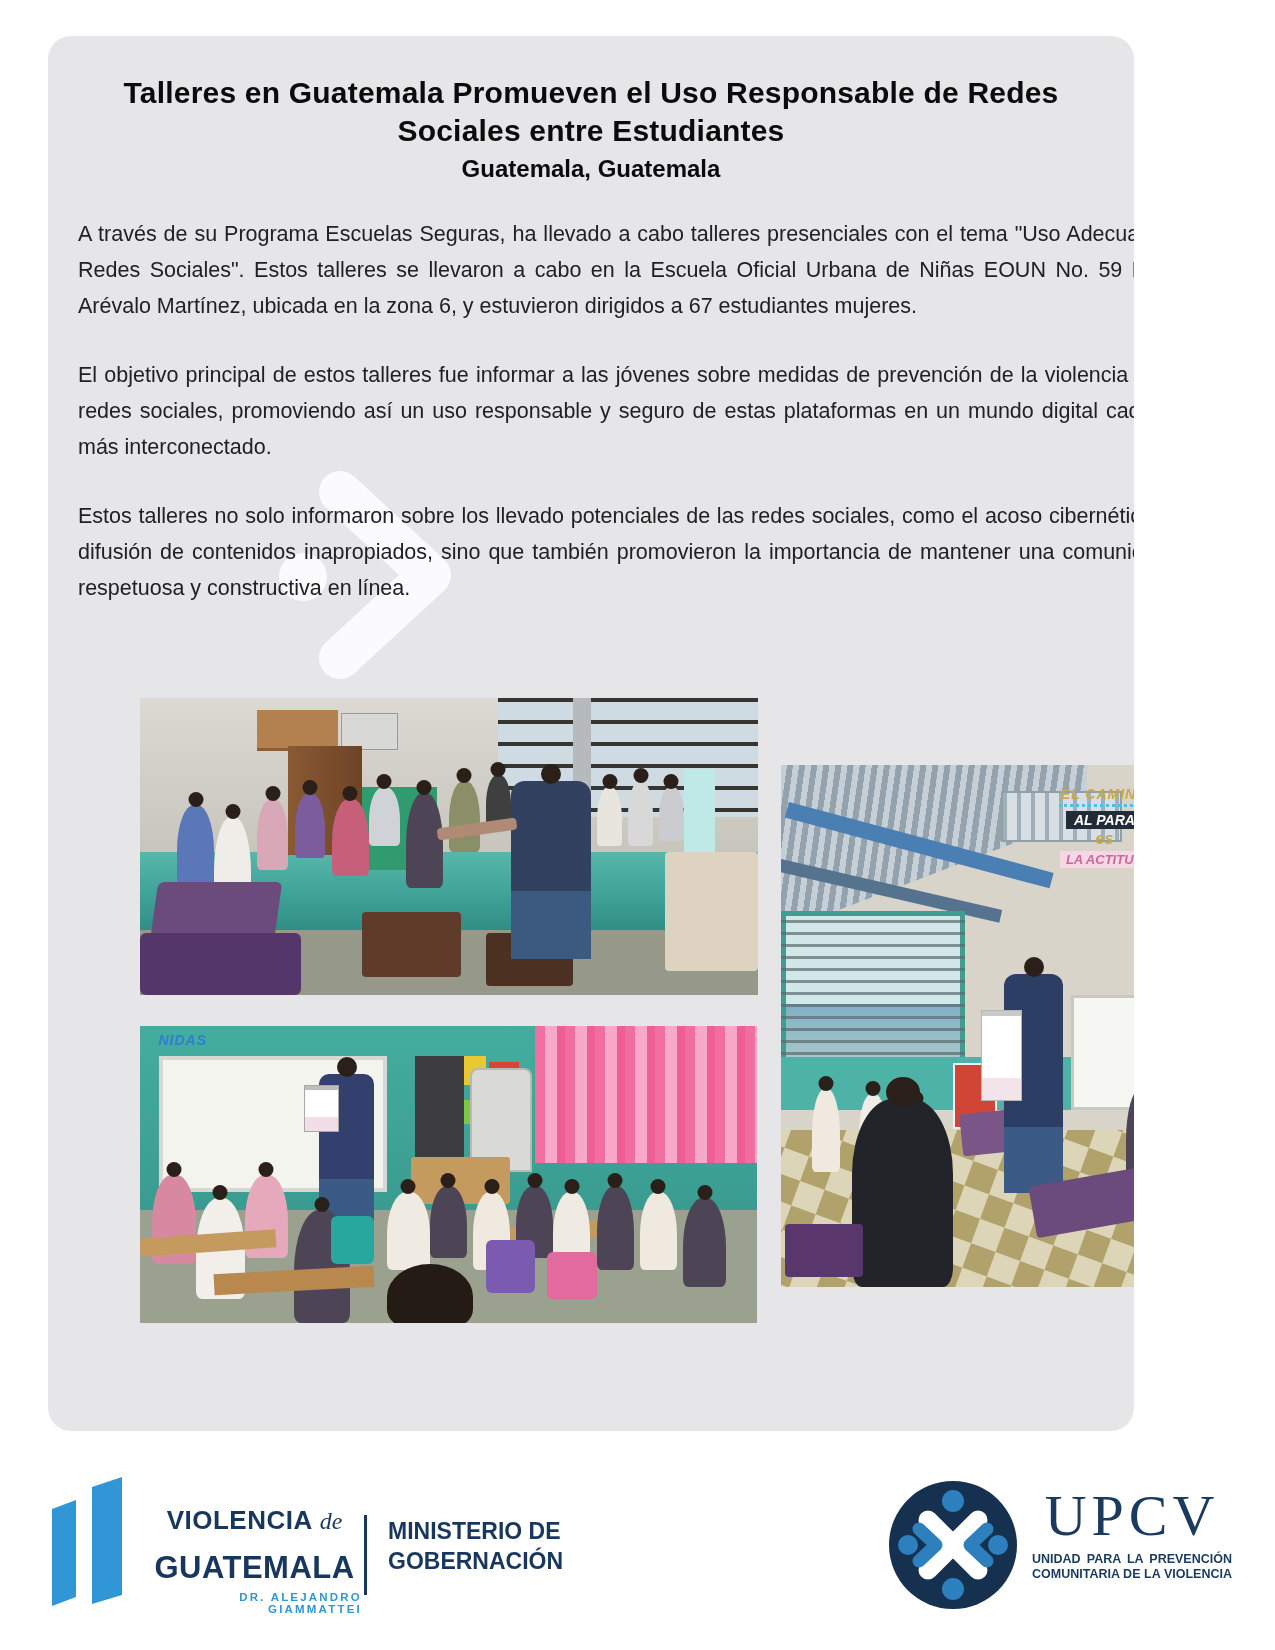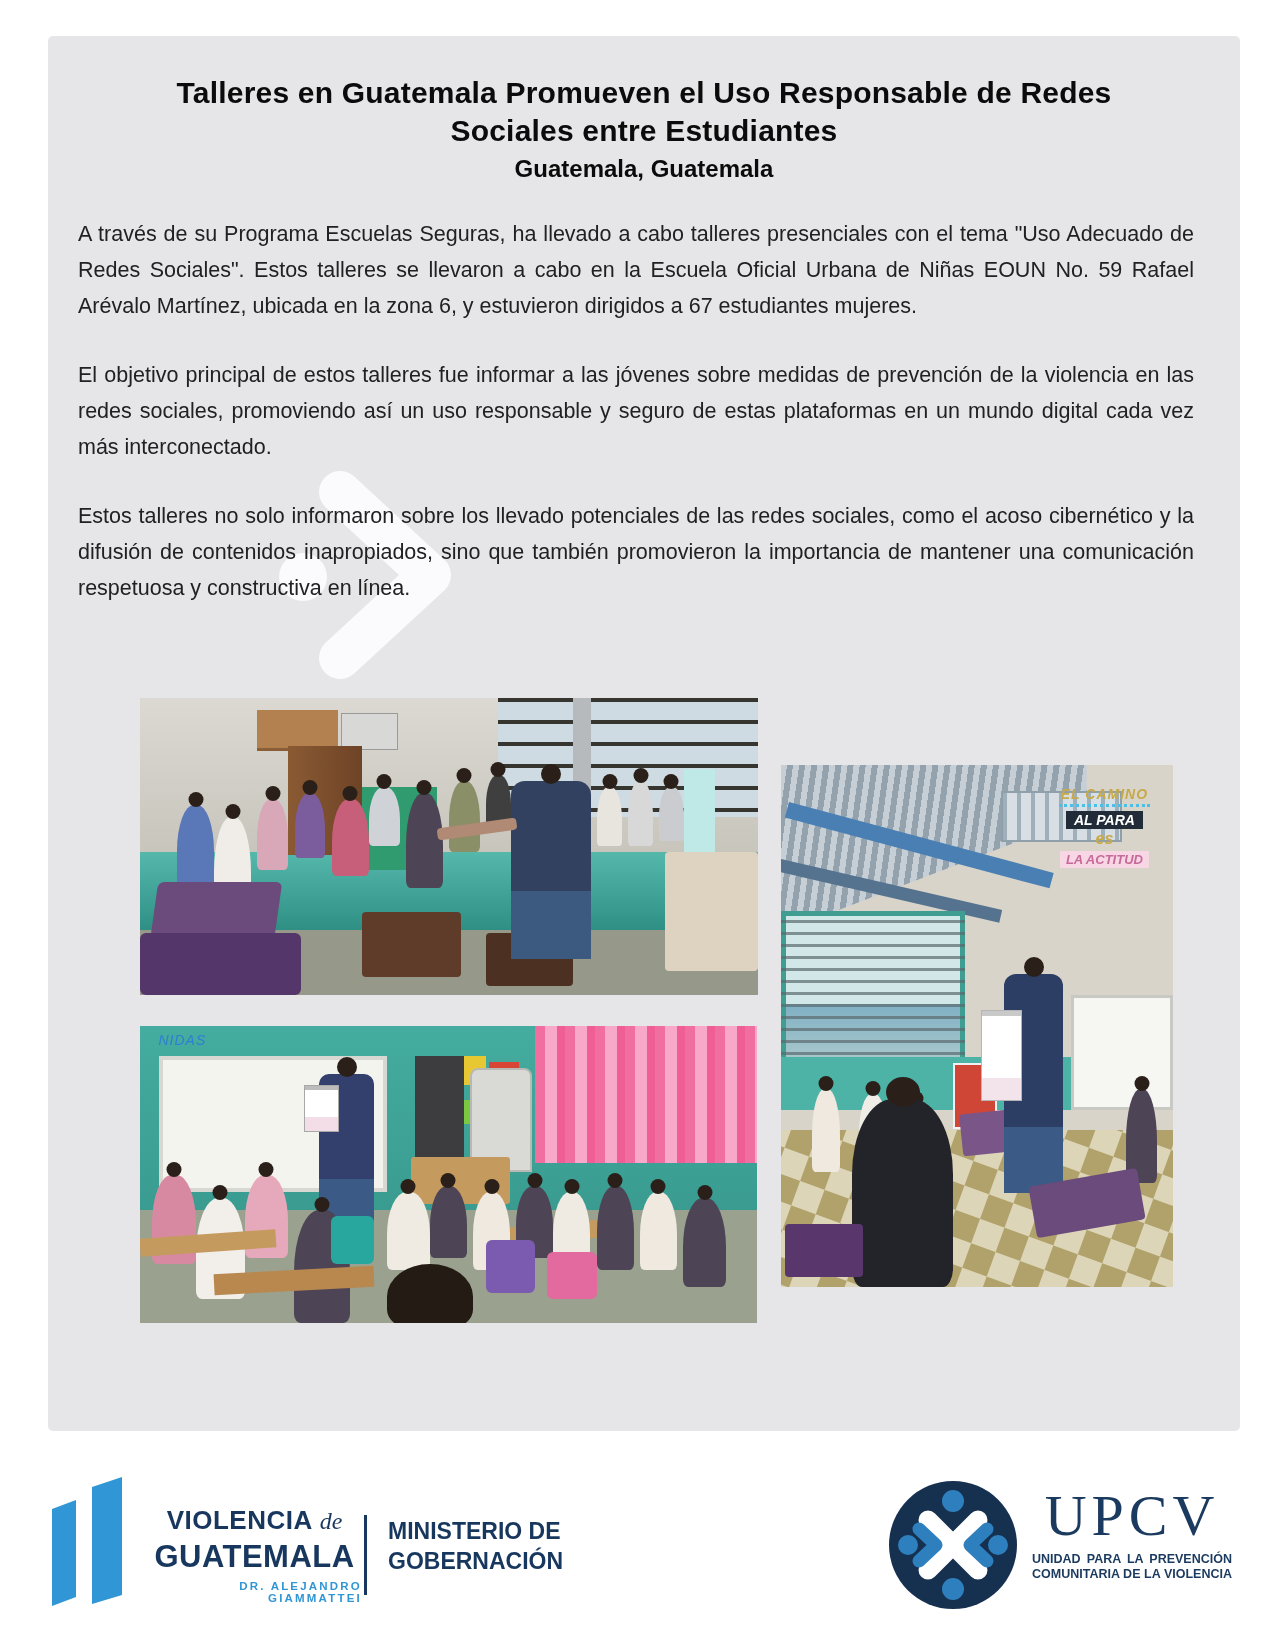--- a/index.html
+++ b/index.html
@@ -1,22 +1,22 @@
 <!DOCTYPE html>
 <html><head>
 <meta charset="utf-8">
 <style>
   html,body{margin:0;padding:0;background:#ffffff;}
   .page{position:relative;width:1275px;height:1650px;background:#ffffff;overflow:hidden;
         font-family:"Liberation Sans","DejaVu Sans",sans-serif;}
   .abs{position:absolute;}
 
   
-  .card{position:absolute;left:48px;top:36px;width:1192px;height:1395px;
-        background:#E6E6E8;border-radius:5px;overflow:hidden;}
+  .card{position:absolute;left:48px;top:36px;width:1086px;height:1395px;
+        background:#E6E6E8;border-radius:23px;overflow:hidden;}
 
   
   .watermark{position:absolute;left:207px;top:434px;z-index:0;}
 
   
   .title{position:relative;z-index:1;margin:38px auto 0;width:990px;text-align:center;
          font-size:30px;line-height:38px;font-weight:700;color:#0b0b0b;letter-spacing:.2px;}
   .subtitle{position:relative;z-index:1;margin:5px auto 0;text-align:center;
             font-size:24px;font-weight:700;color:#0b0b0b;}
 
@@ -92,21 +92,21 @@
   .p2-d1{left:46%;top:66%;width:22%;height:8%;background:#7a5588;transform:rotate(-6deg);border-radius:4px;}
   .p2-d2{left:64%;top:79%;width:28%;height:10%;background:#6b4a7c;transform:rotate(-10deg);border-radius:4px;}
   .p2-d3{left:1%;top:88%;width:20%;height:10%;background:#59366b;border-radius:4px;}
   .p2-big{left:18%;top:64%;width:26%;height:36%;border-radius:40% 40% 10% 10%;background:#23242a;}
   .p2-big::before{width:34px;height:30px;top:-22px;}
 
   
   .p3-wall{left:0;top:0;width:100%;height:62%;background:linear-gradient(180deg,#45aca0,#3a9c90);}
   .p3-floor{left:0;top:62%;width:100%;height:38%;background:#9aa28f;}
   .p3-board{left:3%;top:10%;width:37%;height:46%;background:#f4f4ef;border:4px solid #d8d8d2;box-sizing:border-box;}
-  .p3-nidas{left:3%;top:2%;color:#2d7fd3;font-weight:400;font-style:italic;font-size:14px;letter-spacing:1px;}
+  .p3-nidas{left:3%;top:2%;color:#2d7fd3;font-weight:700;font-style:italic;font-size:14px;letter-spacing:1px;}
   .p3-valor{left:45%;top:14%;color:#2e6fd6;font-weight:700;font-size:11px;letter-spacing:1px;}
   .p3-post1{left:52%;top:10%;width:4%;height:10%;background:#e8c832;}
   .p3-post2{left:56.5%;top:12%;width:5%;height:12%;background:#d84436;}
   .p3-post3{left:50%;top:25%;width:4%;height:8%;background:#7ac943;}
   .p3-cab{left:44.5%;top:10%;width:8%;height:42%;background:#3d3d3f;}
   .p3-shed{left:53.5%;top:14%;width:10%;height:35%;background:#d9d9d5;border:2px solid #b9b9b4;border-radius:8px 8px 0 0;box-sizing:border-box;}
   .p3-curtain{left:64%;top:0;width:36%;height:46%;
      background:repeating-linear-gradient(90deg,#f06fa0 0 10px,#f8a9c9 10px 22px,#ef5f96 22px 30px);}
   .p3-fac{left:29%;top:16%;width:9%;height:52%;border-radius:10px 10px 0 0;
      background:linear-gradient(180deg,#333f6d 68%,#3b5a86 68%);}
@@ -119,21 +119,21 @@
   .p3-bp1{left:31%;top:64%;width:7%;height:16%;background:#28a79e;border-radius:6px;}
   .p3-bp2{left:56%;top:72%;width:8%;height:18%;background:#7a5bb0;border-radius:6px;}
   .p3-bp3{left:66%;top:76%;width:8%;height:16%;background:#e26a9e;border-radius:6px;}
   .p3-head{left:40%;top:80%;width:14%;height:22%;border-radius:50% 50% 30% 30%;background:#241b15;}
 
   
   .gob-text{position:absolute;left:147px;top:1505px;width:215px;}
   .gob-line1{display:flex;align-items:baseline;gap:7px;justify-content:center;}
   .gob-word{font-size:26px;font-weight:700;color:#17375E;letter-spacing:.5px;}
   .gob-de{font-family:"Liberation Serif","DejaVu Serif",serif;font-style:italic;font-size:24px;color:#17375E;}
-  .gob-guate{font-size:31px;font-weight:700;color:#17375E;letter-spacing:.5px;text-align:center;margin-top:3px;}
+  .gob-guate{font-size:31px;font-weight:700;color:#17375E;letter-spacing:.5px;text-align:center;margin-top:14px;}
   .gob-sub{font-size:11.5px;font-weight:700;color:#3096D5;letter-spacing:2.2px;text-align:right;margin-top:5px;}
   .gob-sep{position:absolute;left:364px;top:1515px;width:3px;height:80px;background:#17375E;}
   .ministerio{position:absolute;left:388px;top:1516px;font-size:23px;line-height:30px;font-weight:700;color:#17375E;}
   .upcv-emblem{position:absolute;left:888px;top:1480px;}
   .upcv-text{position:absolute;left:1032px;top:1486px;width:200px;}
   .upcv-acronym{font-family:"Liberation Serif","DejaVu Serif",serif;font-size:58px;color:#1B3A5F;
                 letter-spacing:5px;text-align:center;line-height:60px;}
   .upcv-tagline{margin-top:6px;font-size:12.5px;line-height:15px;color:#1B3A5F;font-weight:700;}
   .upcv-tagline div{text-align:justify;text-align-last:justify;}
 </style>

